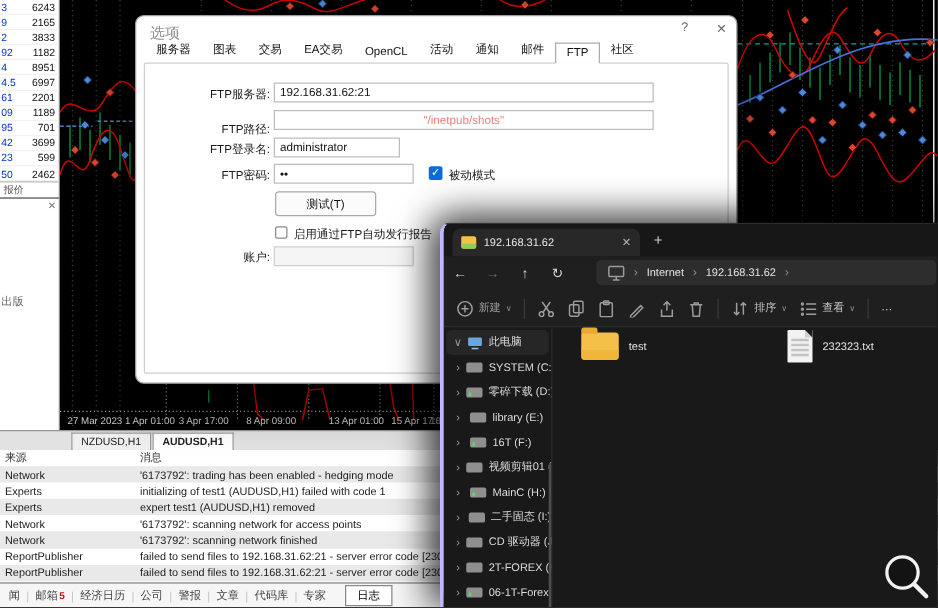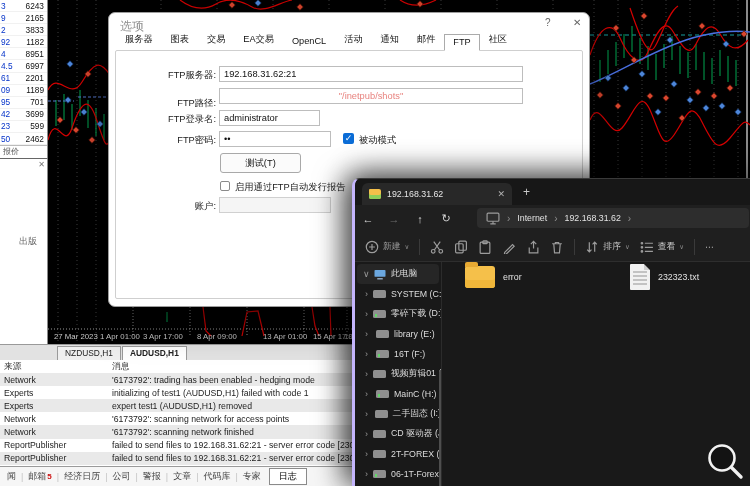--- a/index.html
+++ b/index.html
@@ -14,40 +14,40 @@
   
   .mw { position:absolute; left:0; top:0; width:48px; height:158px; background:#fff; border-right:1px solid #8a8a8a; z-index:2; font-size:8.3px; }
   .mw-row { display:flex; height:12.1px; align-items:center; border-bottom:1px solid #f1f1f1; }
   .mw-price { color:#0533c9; width:16px; overflow:hidden; white-space:nowrap; padding-left:1px; }
   .mw-val { flex:1; text-align:right; color:#111; padding-right:3px; }
   .mw-frag { height:11px; font-size:8px; color:#555; padding-left:3px; border-top:1px solid #bbb; line-height:11px; }
 
   
   .nav-panel { position:absolute; left:0; top:158px; width:48px; height:187px; background:#fff; border-top:1px solid #666; border-right:1px solid #8a8a8a; z-index:2; }
   .nav-close { position:absolute; right:2px; top:1px; font-size:8px; color:#777; cursor:default; }
-  .nav-frag { position:absolute; left:1px; top:76px; font-size:9px; color:#666;padding-left:18px; }
+  .nav-frag { position:absolute; left:1px; top:76px; font-size:9px; color:#666; }
 
   
   .mdi { position:absolute; left:0; top:344px; width:362px; height:16px; background:#e2e2e2; border-top:1px solid #999; z-index:2; display:flex; align-items:flex-end; padding-left:57px; }
   .mdi-tab { font-size:8.4px; color:#222; background:#efefef; border:1px solid #9a9a9a; border-bottom:none; padding:1px 7px 2px 7px; margin-right:1px; }
   .mdi-tab.active { background:#fff; font-weight:bold; }
 
   
   .journal { position:absolute; left:0; top:360px; width:750px; height:106px; background:#fff; z-index:2; font-size:8.7px; color:#1c1c1c; }
   .j-row { display:flex; height:13.1px; align-items:center; }
   .j-row.alt { background:#e9e9e9; }
   .j-src { width:112px; padding-left:4px; white-space:nowrap; overflow:hidden; }
   .j-msg { flex:1; white-space:nowrap; overflow:hidden; }
   .j-head { color:#333; }
 
   
   .tbx { position:absolute; left:0; top:466px; width:750px; height:20px; background:#f6f6f6; border-top:1px solid #9a9a9a; z-index:2; display:flex; align-items:center; font-size:9px; color:#444; padding-left:2px; }
   .tbx-item { padding:1px 5px; white-space:nowrap; }
   .tbx-sep { color:#c4c4c4; }
-  .tbx-item.active { border:1px solid #8a8a8a; background:#fff; color:#000; padding:1px 9px; margin-left:3px; }
+  .tbx-item.active { border:1px solid #8a8a8a; background:#fff; color:#000; padding:1px 9px; margin-left:10px; }
   .tbx-badge { color:#cc1111; font-weight:bold; font-size:8px; margin-left:1px; }
 
   
   .dlg { position:absolute; left:108px; top:12px; width:482px; height:295px; background:#fff; border:1px solid #9e9e9e; border-radius:7px; box-shadow:0 14px 36px rgba(0,0,0,0.5); z-index:10; }
   .dlg-title { position:absolute; left:11px; top:5px; font-size:12px; color:#8f8f8f; }
   .dlg-help { position:absolute; left:436px; top:4px; font-size:10px; color:#666; }
   .dlg-close { position:absolute; left:464px; top:4px; font-size:10px; color:#666; }
   .dlg-tabs { position:absolute; left:7px; top:20px; display:flex; height:17px; align-items:flex-end; z-index:3; }
   .dlg-tab { font-size:9.2px; color:#111; padding:2px 8px 3px 8px; border:1px solid transparent; white-space:nowrap; }
   .dlg-tab.active { border:1px solid #ababab; border-bottom:1px solid #fff; background:#fff; margin-bottom:-1px; }
@@ -529,21 +529,21 @@
           </div>
         <div class="tree-row">
             <span class="tree-chev">›</span>
             <span class="drv led"></span>
             <span>06-1T-Forex (</span>
           </div>
         <div class="side-scroll"></div>
       </div>
       <div class="tile" style="left:110px; top:4px">
         <span class="folder-ico"></span>
-        <span class="tile-label">error</span>
+        <span class="tile-label">test</span>
       </div>
       <div class="tile" style="left:275px; top:2px">
         <span class="file-ico">
             <i style="top:7px"></i>
             <i style="top:11px"></i>
             <i style="top:15px"></i>
             <i style="top:19px"></i>
           </span>
         <span class="tile-label">232323.txt</span>
       </div>

